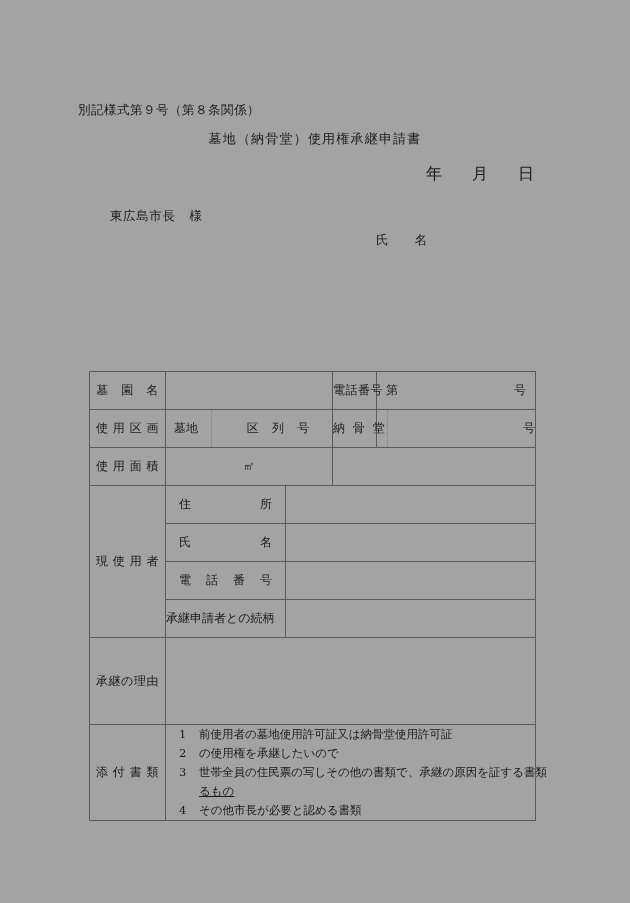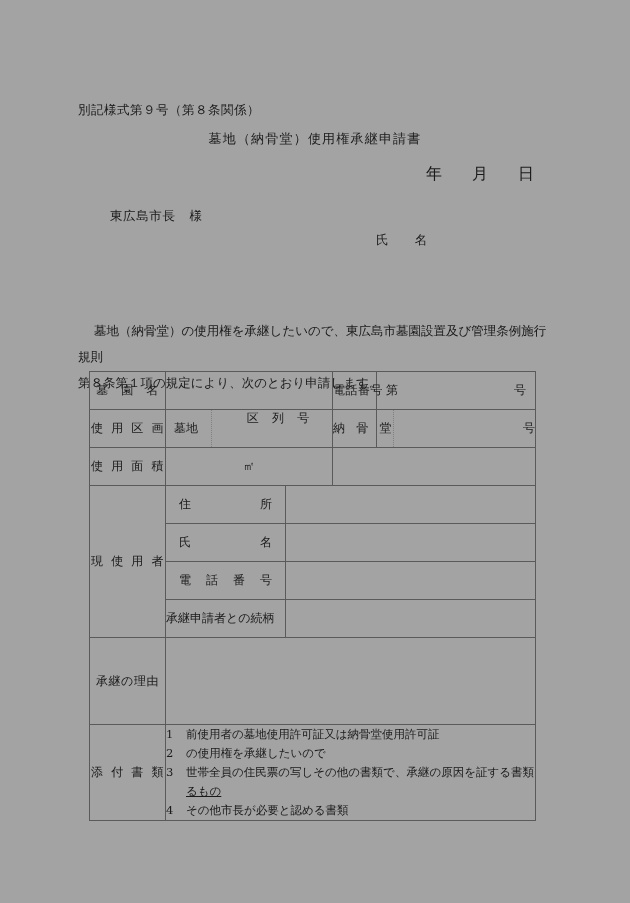--- a/index.html
+++ b/index.html
@@ -117,21 +117,20 @@
   .form-table td {
     border: 1px solid #5a5a5a;
     padding: 0;
     vertical-align: middle;
     height: 37px;
   }
   .lbl {
     text-align: center;
     letter-spacing: 0.5px;
     white-space: nowrap;
-    font-family: Liberation Mono, monospace;
   }
   .spread {
     display: flex;
     justify-content: space-between;
     padding: 0 9px;
   }
   .spread4 {
     display: flex;
     justify-content: space-between;
     padding: 0 13px;
@@ -141,21 +140,21 @@
   }
   .center {
     text-align: center;
   }
   .right-ko {
     text-align: right;
     padding-right: 14px;
   }
   .kuiki-inner {
     display: flex;
-    align-items: flex-start;
+    align-items: center;
     height: 100%;
   }
   .kuiki-bochi {
     width: 46px;
     padding-left: 8px;
     border-right: 1px dotted #808080;
     height: 100%;
     display: flex;
     align-items: center;
     box-sizing: border-box;
@@ -190,20 +189,21 @@
     vertical-align: middle;
   }
   .attach-cell {
     padding: 7px 0 7px 10px;
     font-size: 11.5px;
     line-height: 19px;
     vertical-align: top;
   }
   .attach-item {
     white-space: nowrap;
+    margin-left: 13px;
   }
   .attach-item .num {
     display: inline-block;
     width: 20px;
   }
   .attach-cont {
     padding-left: 20px;
     text-decoration: underline;
   }
 </style>
@@ -224,24 +224,20 @@
     <span>東広島市長</span><span class="gap"></span><span>様</span>
   </div>
 
   <div class="applicant">
     <div class="row">
       <span class="lead"></span>
       <span class="fld tight">氏　　名</span>
     </div>
   </div>
 
-  <div class="body-text">
-    <span class="indent"></span><span>墓地（納骨堂）の使用権を承継したいので、東広島市墓園設置及び管理条例施行規則</span><br>
-    <span>第８条第１項の規定により、次のとおり申請します。</span>
-  </div>
 
   <table class="form-table">
     <colgroup>
       <col style="width:76px">
       <col style="width:120px">
       <col style="width:47px">
       <col style="width:44px">
       <col style="width:159px">
     </colgroup>
     <tbody>

